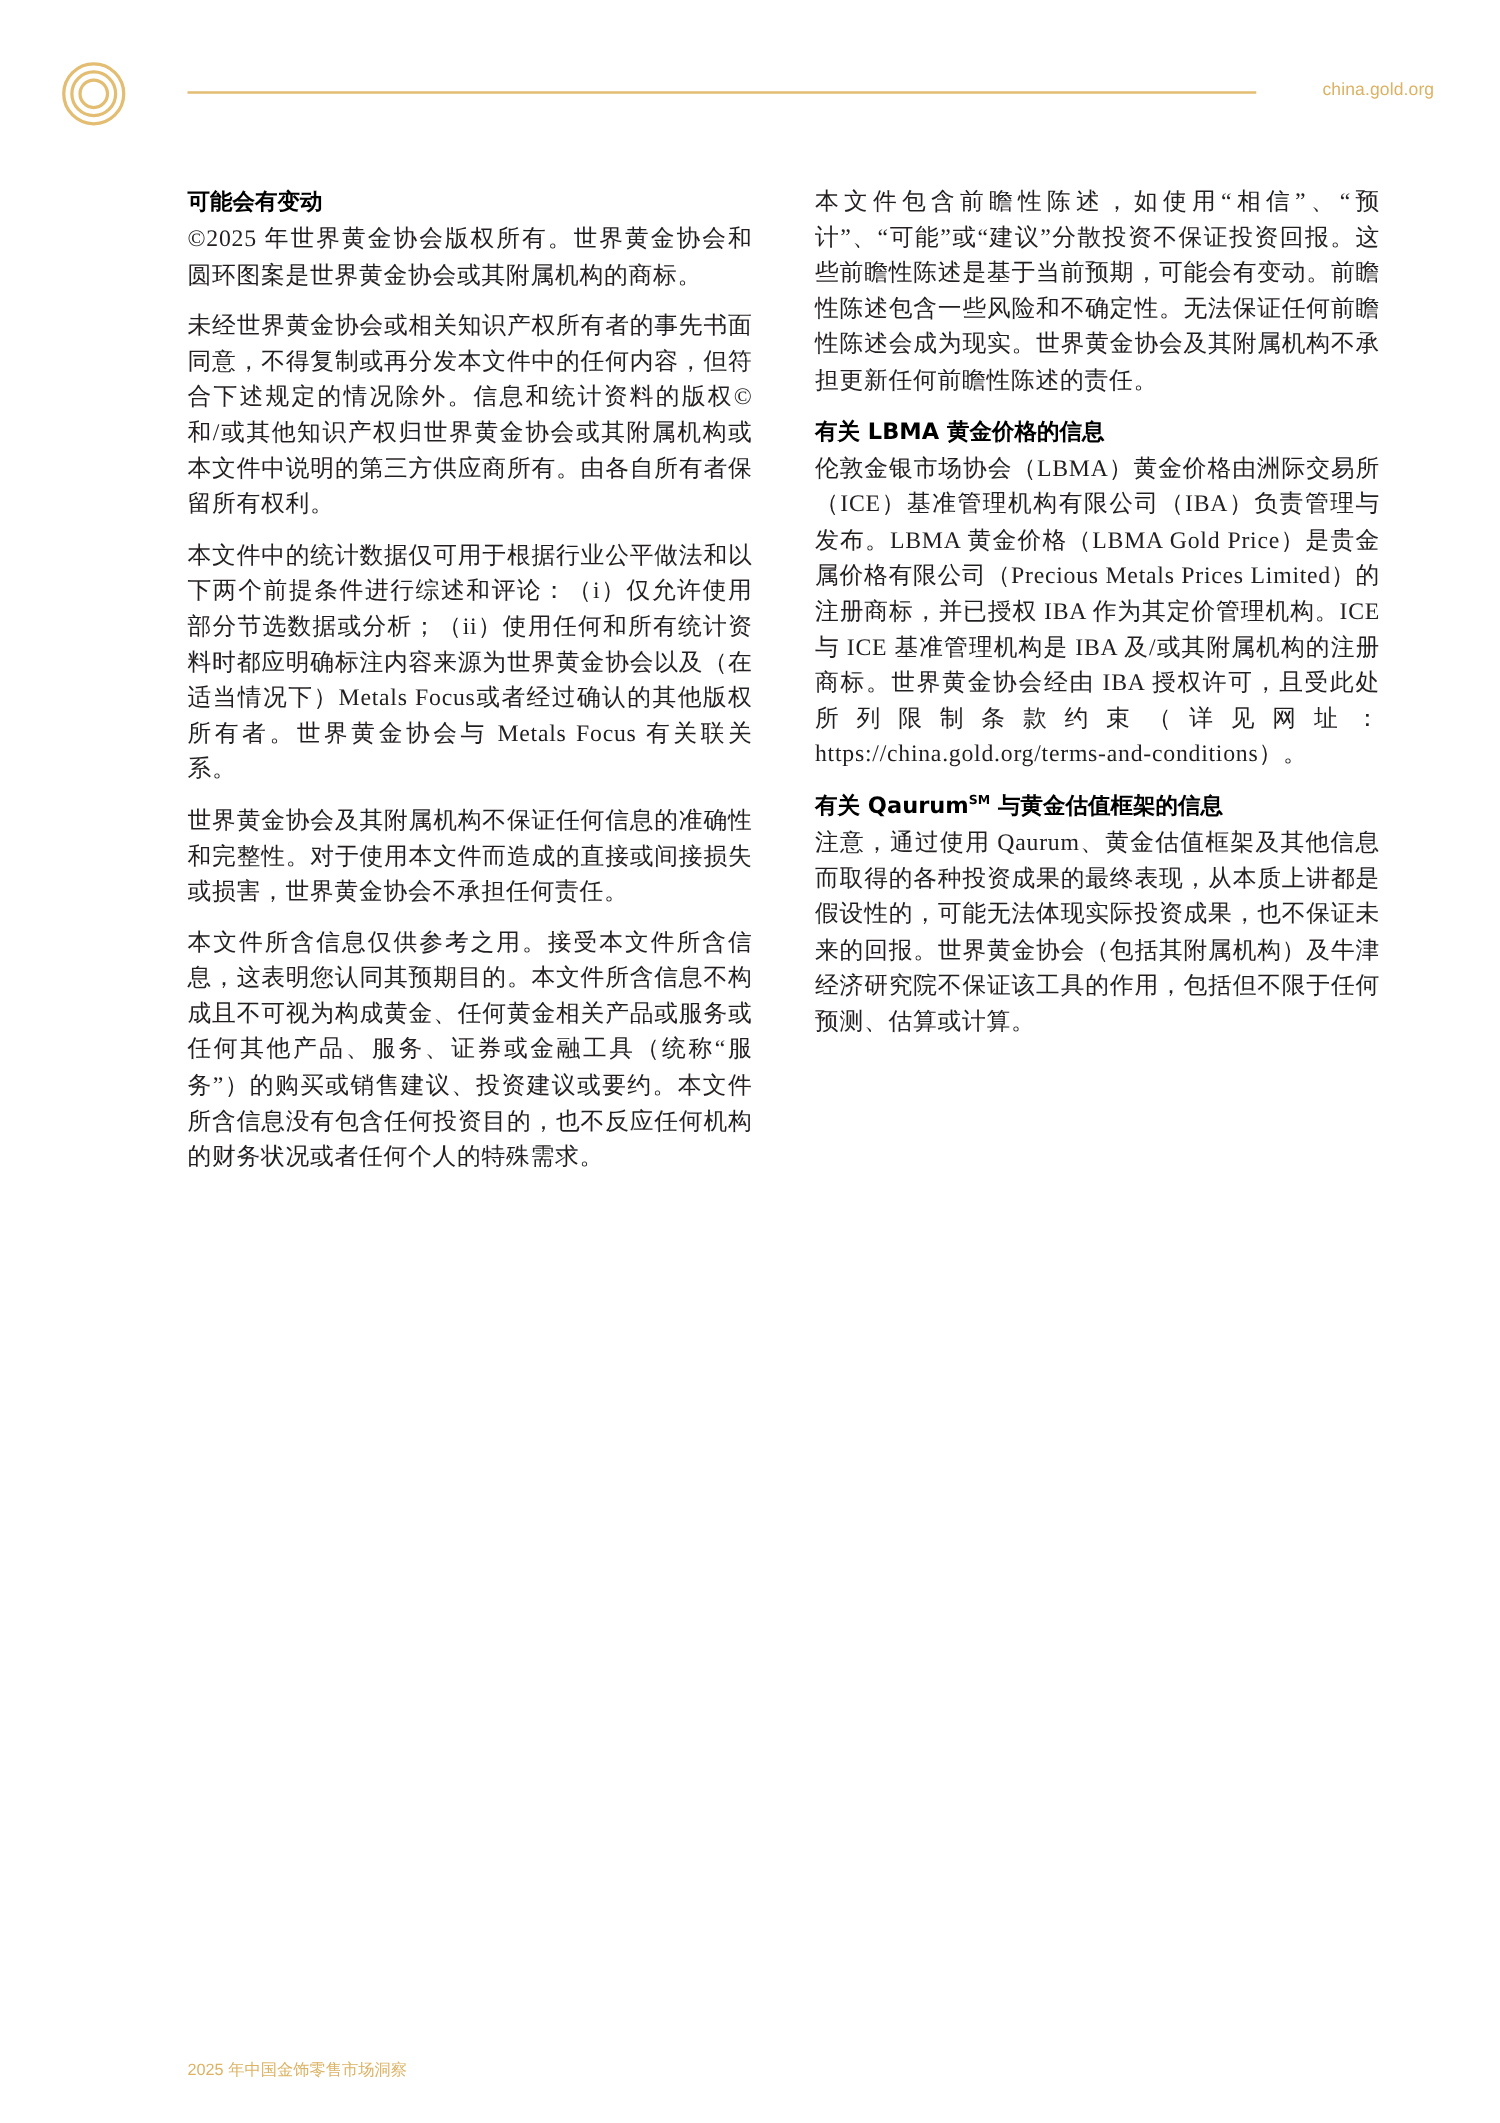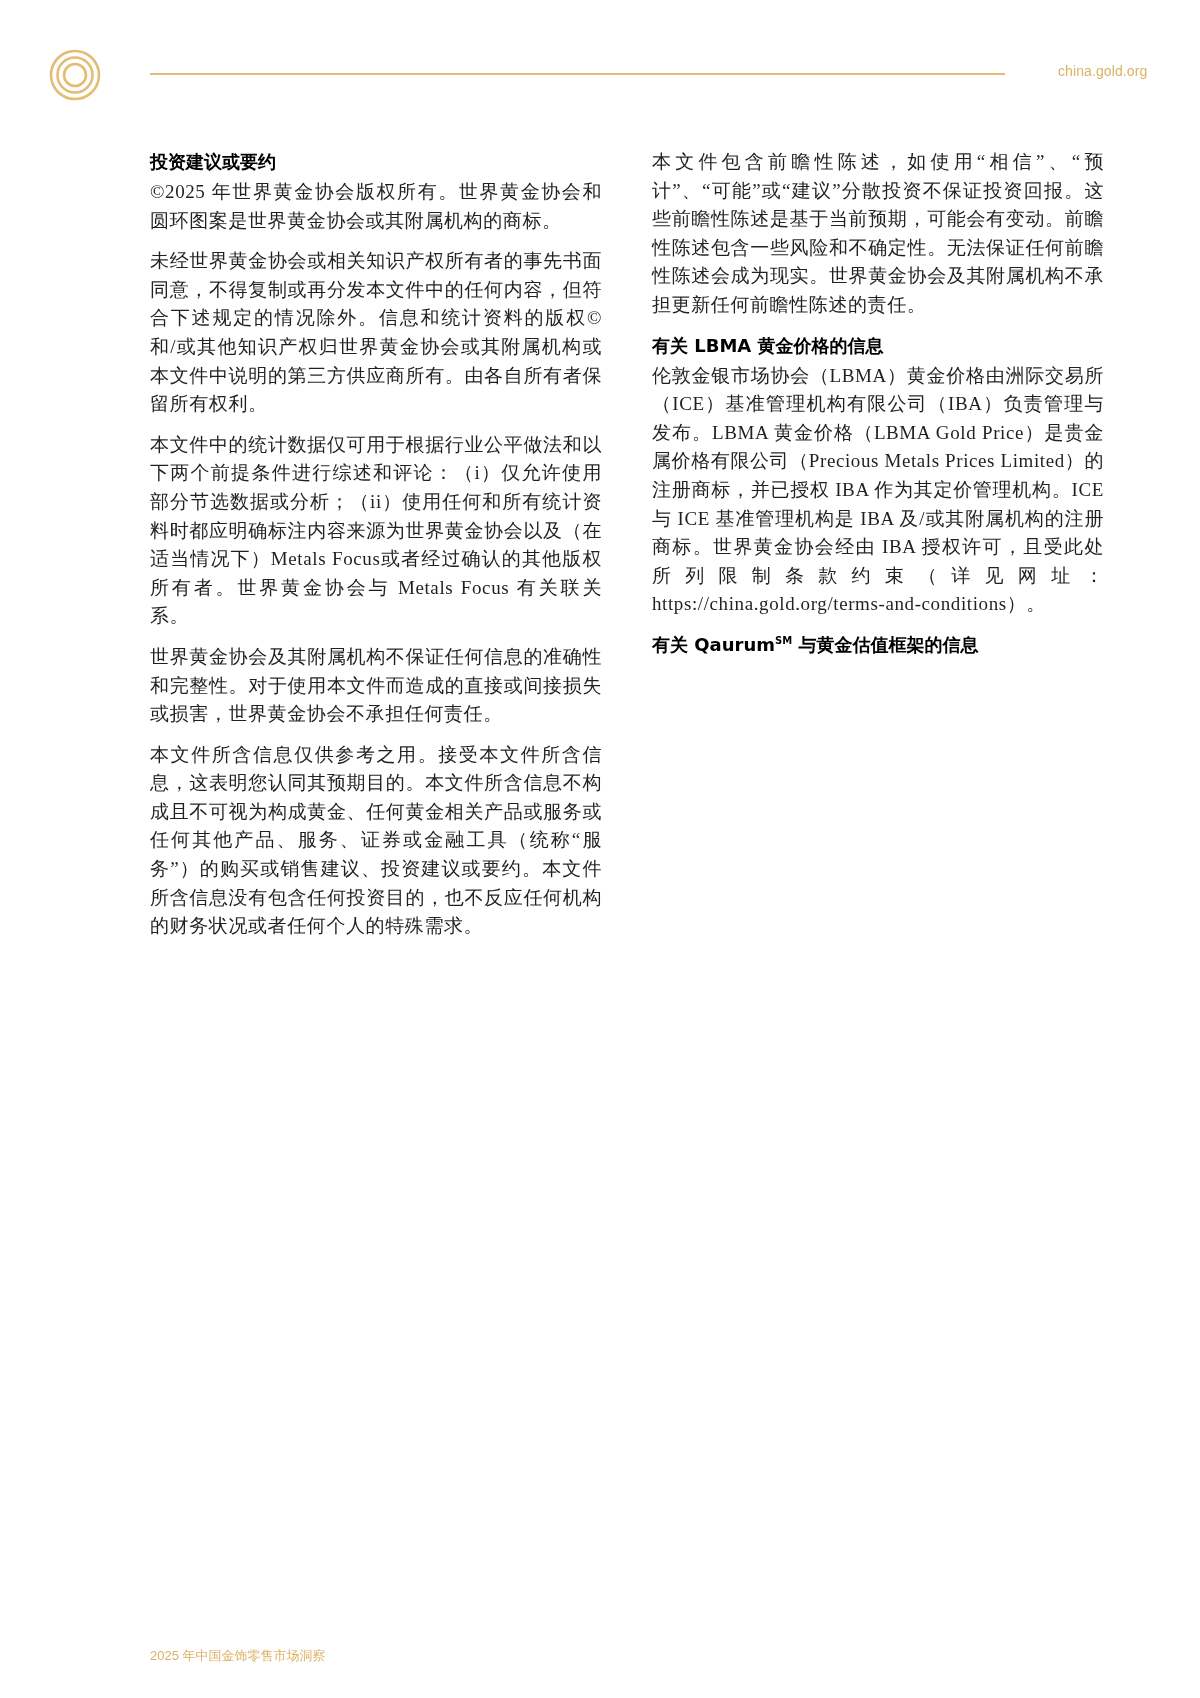--- a/index.html
+++ b/index.html
@@ -93,29 +93,30 @@
 
 <svg class="logo" viewBox="0 0 52 52">
   <circle cx="26" cy="26" r="24" fill="none" stroke="#e2bd72" stroke-width="2.6"></circle>
   <circle cx="26" cy="26" r="17.5" fill="none" stroke="#e2bd72" stroke-width="2.6"></circle>
   <circle cx="26" cy="26" r="11" fill="none" stroke="#e2bd72" stroke-width="2.6"></circle>
 </svg>
 <div class="header-rule"></div>
 <div class="site-url">china.gold.org</div>
 
 <div class="column col-left">
-  <div class="heading">投资建议或要约</div>
+  <div class="heading">可能会有变动</div>
   <p class="para">©2025 年世界黄金协会版权所有。世界黄金协会和圆环图案是世界黄金协会或其附属机构的商标。</p>
   <p class="para">未经世界黄金协会或相关知识产权所有者的事先书面同意，不得复制或再分发本文件中的任何内容，但符合下述规定的情况除外。信息和统计资料的版权©和/或其他知识产权归世界黄金协会或其附属机构或本文件中说明的第三方供应商所有。由各自所有者保留所有权利。</p>
   <p class="para">本文件中的统计数据仅可用于根据行业公平做法和以下两个前提条件进行综述和评论：（i）仅允许使用部分节选数据或分析；（ii）使用任何和所有统计资料时都应明确标注内容来源为世界黄金协会以及（在适当情况下）Metals Focus或者经过确认的其他版权所有者。世界黄金协会与 Metals Focus 有关联关系。</p>
   <p class="para">世界黄金协会及其附属机构不保证任何信息的准确性和完整性。对于使用本文件而造成的直接或间接损失或损害，世界黄金协会不承担任何责任。</p>
   <p class="para">本文件所含信息仅供参考之用。接受本文件所含信息，这表明您认同其预期目的。本文件所含信息不构成且不可视为构成黄金、任何黄金相关产品或服务或任何其他产品、服务、证券或金融工具（统称“服务”）的购买或销售建议、投资建议或要约。本文件所含信息没有包含任何投资目的，也不反应任何机构的财务状况或者任何个人的特殊需求。</p>
 </div>
 
 <div class="column col-right">
   <p class="para">本文件包含前瞻性陈述，如使用“相信”、“预计”、“可能”或“建议”分散投资不保证投资回报。这些前瞻性陈述是基于当前预期，可能会有变动。前瞻性陈述包含一些风险和不确定性。无法保证任何前瞻性陈述会成为现实。世界黄金协会及其附属机构不承担更新任何前瞻性陈述的责任。</p>
   <div class="heading">有关 LBMA 黄金价格的信息</div>
   <p class="para">伦敦金银市场协会（LBMA）黄金价格由洲际交易所（ICE）基准管理机构有限公司（IBA）负责管理与发布。LBMA 黄金价格（LBMA  Gold Price）是贵金属价格有限公司（Precious Metals Prices Limited）的注册商标，并已授权 IBA 作为其定价管理机构。ICE 与 ICE 基准管理机构是 IBA 及/或其附属机构的注册商标。世界黄金协会经由 IBA 授权许可，且受此处所列限制条款约束（详见网址：https://china.gold.org/terms-and-conditions）。</p>
   <div class="heading"><span>有关 Qaurum</span><sup>SM</sup><span> 与黄金估值框架的信息</span></div>
+  <p class="para">注意，通过使用 Qaurum、黄金估值框架及其他信息而取得的各种投资成果的最终表现，从本质上讲都是假设性的，可能无法体现实际投资成果，也不保证未来的回报。世界黄金协会（包括其附属机构）及牛津经济研究院不保证该工具的作用，包括但不限于任何预测、估算或计算。</p>
 </div>
 
 <div class="footer-title">2025 年中国金饰零售市场洞察</div>
 <div class="page-number">10</div>
 
 </body></html>

